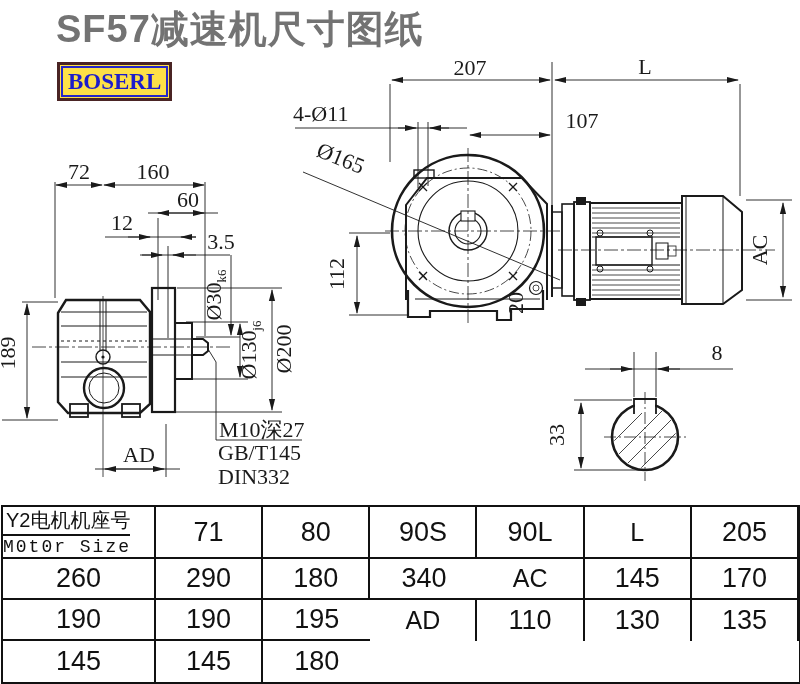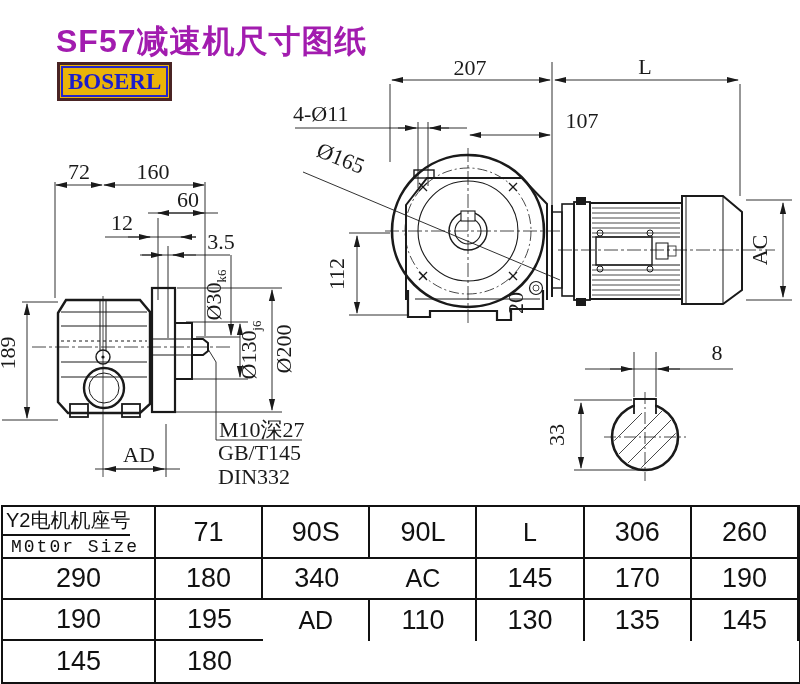--- a/index.html
+++ b/index.html
@@ -1,21 +1,21 @@
 <!DOCTYPE html>
 <html><head>
 <meta charset="utf-8">
 <style>
   html,body{margin:0;padding:0;background:#fff;}
   #stage{position:relative;width:800px;height:684px;background:#ffffff;overflow:hidden;
          font-family:"Liberation Sans",sans-serif;color:#111;}
   
-  #title{position:absolute;left:56px;top:20px;font-size:32px;font-weight:bold;
-         letter-spacing:1px;color:#a21caf;white-space:nowrap;}
-  #logo{position:absolute;left:57px;top:62px;border:3px solid #4a2424;background:#eab308;padding:1px;}
+  #title{position:absolute;left:56px;top:4px;font-size:38px;font-weight:bold;
+         letter-spacing:1px;color:#737373;white-space:nowrap;}
+  #logo{position:absolute;left:57px;top:62px;border:3px solid #4a2424;background:#fde047;padding:1px;}
   #logo .inner{display:block;border:2px solid #2526c9;color:#1c1ccb;
                font-family:"Liberation Serif",serif;font-weight:bold;font-size:23px;
                line-height:27px;padding:0 5px;letter-spacing:0px;}
   
   #dwg{position:absolute;left:0;top:0;}
   .ln{stroke:#1a1a1a;fill:none;}
   .t{fill:#1a1a1a;font-family:"Liberation Serif",serif;font-size:22px;}
   .ts{font-size:13px;}
   
   #tbl{position:absolute;left:1px;top:505px;width:796px;height:175px;
@@ -23,21 +23,21 @@
        grid-template-columns:153px repeat(6,1fr);
        grid-template-rows:52px 41px 41px 41px;background:#fff;}
   .tc{border-right:2px solid #111;border-bottom:2px solid #111;
       display:flex;align-items:center;justify-content:center;
       font-size:27px;color:#111;}
   .tc.lc{border-right:none;}
   .tc.lr{border-bottom:none;}
   .hcell{flex-direction:column;align-items:flex-start;justify-content:stretch;padding:0;}
   .hcell .l1{flex:1;display:flex;align-items:center;padding-left:3px;
              border-bottom:2px solid #111;font-size:20px;letter-spacing:0px;}
-  .hcell .l2{flex:1;display:flex;align-items:center;padding-left:8px;
+  .hcell .l2{flex:1;display:flex;align-items:center;padding-left:0;
              font-size:18px;letter-spacing:2px;font-family:"Liberation Mono",monospace;}
   .rowlab{font-size:25px;}
 </style>
 </head>
 <body>
 
 <div id="stage">
 
   <svg id="dwg" width="800" height="505" viewBox="0 0 800 505">
     <defs>
@@ -284,25 +284,26 @@
     <span class="inner">BOSERL</span>
   </div>
 
   <div id="tbl">
 
     <div class="tc hcell">
       <div class="l1">Y2电机机座号</div>
       <div class="l2">M0t0r Size</div>
     </div>
     <div class="tc">71</div>
+    <div class="tc">80</div>
     <div class="tc">90S</div>
     <div class="tc">90L</div>
 
     <div class="tc rowlab">L</div>
-    <div class="tc">306</div>
+    <div class="tc">205</div>
     <div class="tc">260</div>
     <div class="tc">290</div>
     <div class="tc">180</div>
     <div class="tc lc">340</div>
 
     <div class="tc rowlab">AC</div>
     <div class="tc">145</div>
     <div class="tc">170</div>
     <div class="tc">190</div>
     <div class="tc">190</div>

